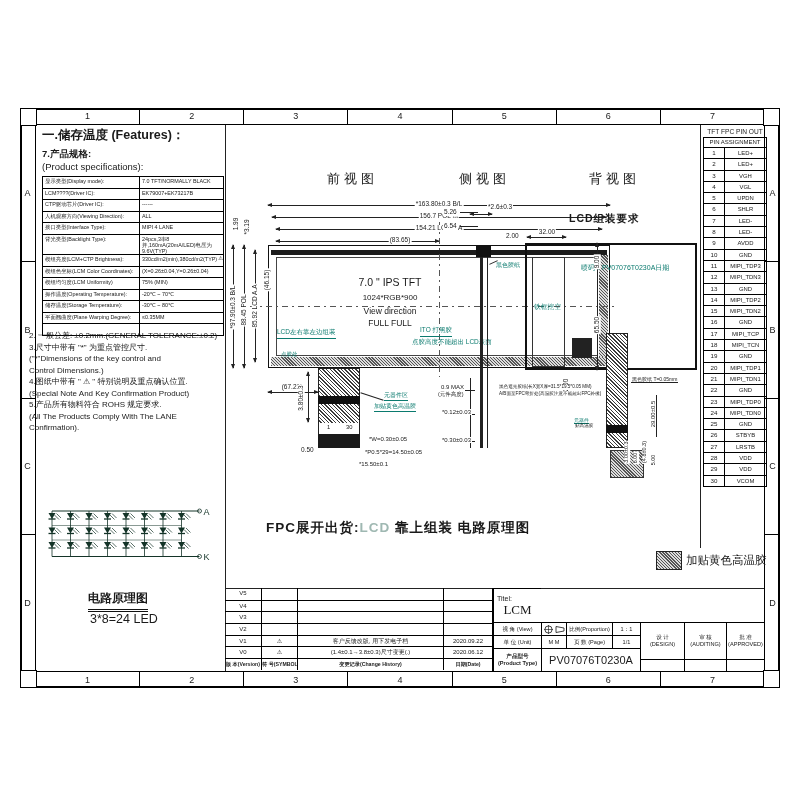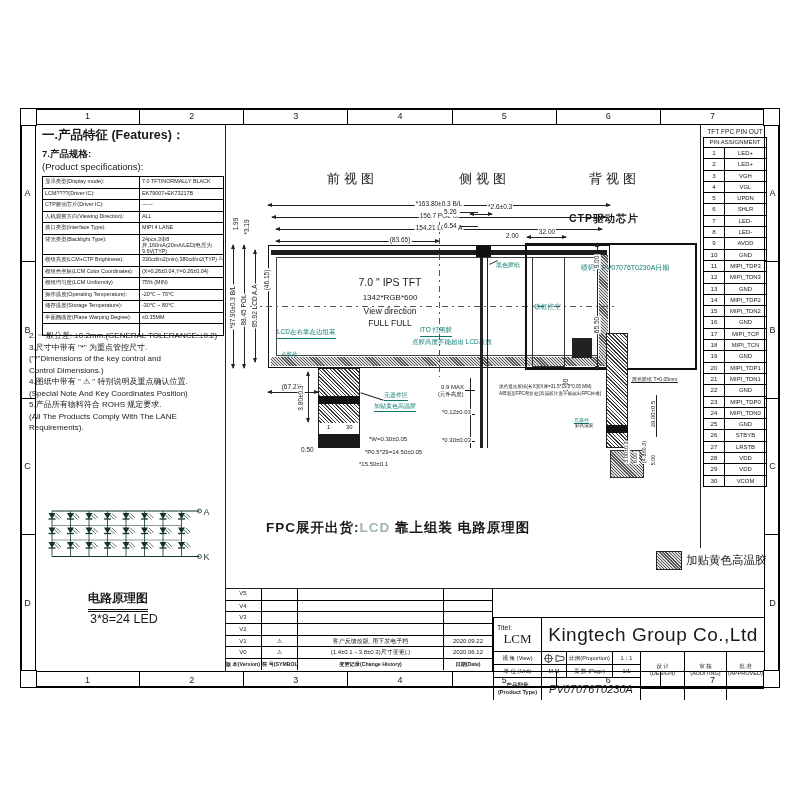--- a/index.html
+++ b/index.html
@@ -55,21 +55,21 @@
   .vt{position:absolute;left:225px;top:588px;width:268px;height:83px;border-right:1px solid #000;box-sizing:border-box;}
   .vrow{display:flex;border-top:1px solid #000;height:11.7px;box-sizing:border-box;}
   .vrow:first-child{border-top:none;}
   .vc{border-right:1px solid #000;font-size:6px;line-height:11px;text-align:center;box-sizing:border-box;white-space:nowrap;overflow:hidden;}
   .vc.ver{width:37px;}
   .vc.sym{width:36px;}
   .vc.desc{flex:1;}
   .vc.date{width:48px;border-right:none;}
   .tb{position:absolute;left:493px;top:588px;width:271px;height:83px;box-sizing:border-box;}
   .cell{position:absolute;border-left:1px solid #000;border-top:1px solid #000;box-sizing:border-box;
-        display:flex;flex-direction:column;align-items:center;justify-content:center;text-align:center;margin-top:29px;}
+        display:flex;flex-direction:column;align-items:center;justify-content:center;text-align:center;}
   .lblsm{font-size:5.6px;line-height:1.2;white-space:nowrap;}
 </style>
 </head>
 <body>
 
 <div class="frame" style="left:20px;top:108px;width:760px;height:580px;"></div>
 
 <div class="gridstrip" style="left:36px;top:108px;width:728px;height:17px;border-bottom:1px solid #000;">
 
 <div class="gc">1</div>
@@ -106,21 +106,21 @@
   </div>
 <div class="corner" style="left:20px;top:108px;width:17px;height:18px;"></div>
 <div class="corner" style="left:763px;top:108px;width:17px;height:18px;"></div>
 <div class="corner" style="left:20px;top:670px;width:17px;height:18px;"></div>
 <div class="corner" style="left:763px;top:670px;width:17px;height:18px;"></div>
 
 <div class="vl" style="left:225px;top:125px;height:546px;"></div>
 <div class="vl" style="left:700px;top:125px;height:423px;"></div>
 <div class="hl" style="left:225px;top:588px;width:539px;"></div>
 
-<div class="abs" style="left:42px;top:127px;font-size:12.5px;font-weight:bold;">一.产品特征 (Features)：</div>
+<div class="abs" style="left:42px;top:127px;font-size:12.5px;font-weight:bold;">一.储存温度 (Features)：</div>
 <div class="abs" style="left:42px;top:148px;font-size:9.5px;font-weight:bold;">7.产品规格:</div>
 <div class="abs" style="left:42px;top:161px;font-size:9.5px;">(Product specifications):</div>
 
 <div class="ftab">
 
 <div class="frow">
     <div class="fl">显示类型(Display mode):</div>
     <div class="fv">7.0 TFT/NORMALLY BLACK</div>
     <div class="fw"></div>
   </div>
@@ -186,24 +186,24 @@
   </div>
   </div>
 
 <div class="abs" style="left:29px;top:330px;width:185px;">
 
 <div class="note-line">2. 一般公差: ±0.2mm.(GENERAL TOLERANCE:±0.2)</div>
     <div class="note-line">3.尺寸中带有 "*" 为重点管控尺寸.</div>
     <div class="note-line"> ("*"Dimensions of the key control and</div>
     <div class="note-line">Control Dimensions.)</div>
     <div class="note-line">4.图纸中带有 " ⚠ " 特别说明及重点确认位置.</div>
-    <div class="note-line"> (Special Note And Key Coordinates Position)</div>
+    <div class="note-line"> (Special Note And Key Confirmation Product)</div>
     <div class="note-line">5.产品所有物料符合 ROHS 规定要求.</div>
     <div class="note-line">(All The Products Comply With The LANE</div>
-    <div class="note-line">Requirements).</div>
+    <div class="note-line">Confirmation).</div>
   </div>
 
 <svg id="led-array" class="abs" style="left:46px;top:505px;" width="176" height="62" viewBox="0 0 176 62">
     <line x1="6" y1="6" x2="153.5" y2="6" stroke="#143428" stroke-width="1"></line>
     <line x1="6" y1="51.5" x2="153.5" y2="51.5" stroke="#143428" stroke-width="1"></line>
     <line x1="6" y1="20.5" x2="135.5" y2="20.5" stroke="#143428" stroke-width="0.5"></line>
     <line x1="6" y1="35" x2="135.5" y2="35" stroke="#143428" stroke-width="0.5"></line>
     <line x1="6" y1="6" x2="6" y2="51.5" stroke="#143428" stroke-width="0.8"></line>
     <path d="M 2.5 8 L 9.5 8 L 6 14 Z" fill="#143428"></path>
     <line x1="2.5" y1="14" x2="9.5" y2="14" stroke="#143428" stroke-width="1.3"></line>
@@ -327,21 +327,21 @@
 <div class="abs" style="left:268px;top:245px;width:342px;height:123px;border:1.6px solid #111;box-sizing:border-box;"></div>
 <div class="abs" style="left:271px;top:250px;width:336px;height:5px;background:#1c1c1c;"></div>
 <div class="abs hatch2" style="left:271px;top:357px;width:336px;height:9px;"></div>
 <div class="abs hatch2" style="left:599px;top:255px;width:9px;height:102px;"></div>
 <div class="abs" style="left:276px;top:257px;width:322px;height:99px;border:0.8px solid #444;box-sizing:border-box;"></div>
 <div class="abs" style="left:572px;top:338px;width:20px;height:20px;background:#222;"></div>
 <div class="abs" style="left:439px;top:222px;width:1px;height:155px;background:repeating-linear-gradient(#555 0 6px,transparent 6px 10px,#555 10px 12px,transparent 12px 16px);"></div>
 <div class="abs" style="left:250px;top:306px;width:368px;height:1px;background:repeating-linear-gradient(90deg,#555 0 6px,transparent 6px 10px,#555 10px 12px,transparent 12px 16px);"></div>
 
 <div class="abs" style="left:330px;top:276px;width:120px;text-align:center;font-size:10.5px;">7.0 " IPS TFT</div>
-<div class="abs" style="left:330px;top:293px;width:120px;text-align:center;font-size:8px;">1342*RGB*600</div>
+<div class="abs" style="left:330px;top:293px;width:120px;text-align:center;font-size:8px;">1024*RGB*900</div>
 <div class="abs" style="left:330px;top:306px;width:120px;text-align:center;font-size:8.5px;">View direction</div>
 <div class="abs" style="left:330px;top:318px;width:120px;text-align:center;font-size:8.5px;">FULL FULL</div>
 
 <div class="dim" style="left:268px;top:205px;width:342px;"></div>
 <div class="dl" style="left:439px;top:201px;">*163.80±0.3 B/L</div>
 <div class="dim" style="left:272px;top:217px;width:334px;"></div>
 <div class="dl" style="left:439px;top:213px;">
   <span>156.7 POL</span> <span>⚠</span>
 </div>
 <div class="dim" style="left:276px;top:229px;width:326px;"></div>
@@ -400,21 +400,21 @@
 <div class="vl" style="left:470px;top:378px;height:70px;"></div>
 <div class="hl" style="left:465px;top:390px;width:10px;"></div>
 <div class="hl" style="left:465px;top:414px;width:10px;"></div>
 <div class="hl" style="left:465px;top:441px;width:10px;"></div>
 <div class="dll" style="left:440px;top:384px;font-size:6px;">0.9 MAX</div>
 <div class="dll" style="left:437px;top:392px;font-size:5.5px;">(元件高度)</div>
 <div class="dll" style="left:441px;top:409px;font-size:6px;">*0.12±0.03</div>
 <div class="dll" style="left:441px;top:437px;font-size:6px;">*0.30±0.03</div>
 
 <div class="abs" style="left:589px;top:170px;font-size:13px;letter-spacing:4px;">背视图</div>
-<div class="abs" style="left:569px;top:212px;font-size:10.5px;font-weight:bold;letter-spacing:1px;">CTP驱动芯片</div>
+<div class="abs" style="left:569px;top:212px;font-size:10.5px;font-weight:bold;letter-spacing:1px;">LCD组装要求</div>
 <div class="abs" style="left:525px;top:243px;width:172px;height:127px;border:2.2px solid #111;box-sizing:border-box;"></div>
 <div class="abs" style="left:532px;top:257px;width:33px;height:110px;border:0.8px solid #333;box-sizing:border-box;"></div>
 <div class="abs teal" style="left:534px;top:302px;font-size:6.8px;">铁框挖空</div>
 <div class="abs teal" style="left:581px;top:263px;font-size:7px;">喷码：PV07076T0230A日期</div>
 
 <div class="dim" style="left:527px;top:237px;width:39px;"></div>
 <div class="dl" style="left:547px;top:229px;">32.00</div>
 <div class="dll" style="left:505px;top:233px;">2.00</div>
 
 <div class="dimv" style="left:597px;top:243px;height:127px;"></div>
@@ -616,23 +616,20 @@
   </div>
 </div>
 
 <div class="tb">
 
   <div class="cell" style="left:0;top:0;width:48px;height:34px;align-items:flex-start;">
     <div style="font-size:7px;align-self:flex-start;padding:1px 0 0 3px;">Titel:</div>
     <div style="font-size:13px;font-family:'Liberation Serif','DejaVu Serif',serif;align-self:center;">LCM</div>
   </div>
 
-  <div class="cell" style="left:48px;top:0;width:223px;height:34px;">
-    <div style="font-size:19px;letter-spacing:0.5px;">Kingtech Group Co.,Ltd</div>
-  </div>
 
   <div class="cell" style="left:0;top:34px;width:48px;height:13px;">
     <div class="lblsm">视 角 (View)</div>
   </div>
   <div class="cell" style="left:48px;top:34px;width:25px;height:13px;">
     <svg width="21" height="9" viewBox="0 0 21 9">
       <circle cx="4.5" cy="4.5" r="3.6" fill="none" stroke="#111" stroke-width="0.8"></circle>
       <line x1="0" y1="4.5" x2="9" y2="4.5" stroke="#111" stroke-width="0.6"></line>
       <line x1="4.5" y1="0" x2="4.5" y2="9" stroke="#111" stroke-width="0.6"></line>
       <path d="M12 1.5 L20 3 L20 6 L12 7.5 Z" fill="none" stroke="#111" stroke-width="0.8"></path>
@@ -668,18 +665,18 @@
   </div>
   <div class="cell" style="left:119px;top:47px;width:28px;height:13px;">
     <div class="lblsm">1/1</div>
   </div>
 
   <div class="cell" style="left:0;top:60px;width:48px;height:23px;">
     <div class="lblsm" style="font-weight:bold;">产品型号</div>
     <div class="lblsm" style="font-weight:bold;">(Product Type)</div>
   </div>
   <div class="cell" style="left:48px;top:60px;width:99px;height:23px;">
-    <div style="font-size:11px;font-style:italic;">PV07076T0230A</div>
+    <div style="font-size:11px;">PV07076T0230A</div>
   </div>
   <div class="cell" style="left:147px;top:71px;width:44px;height:12px;"></div>
   <div class="cell" style="left:191px;top:71px;width:42px;height:12px;"></div>
   <div class="cell" style="left:233px;top:71px;width:38px;height:12px;border-right:none;"></div>
 </div>
 
 </body></html>

